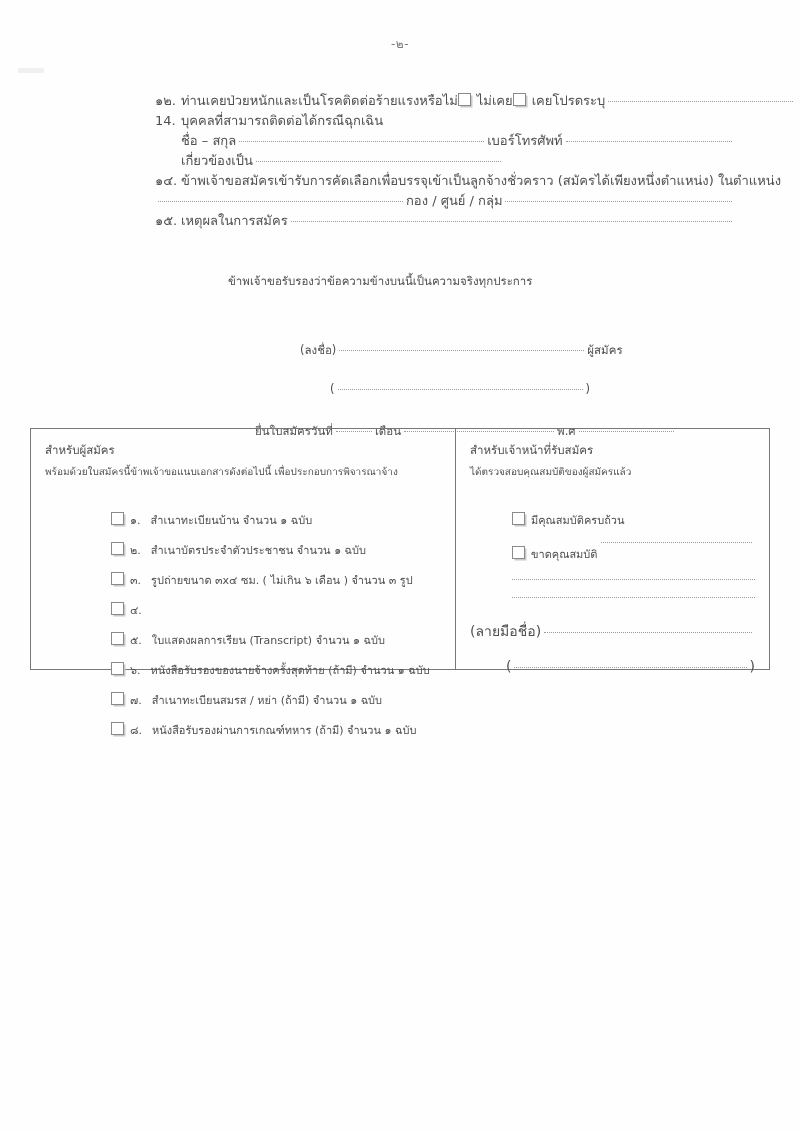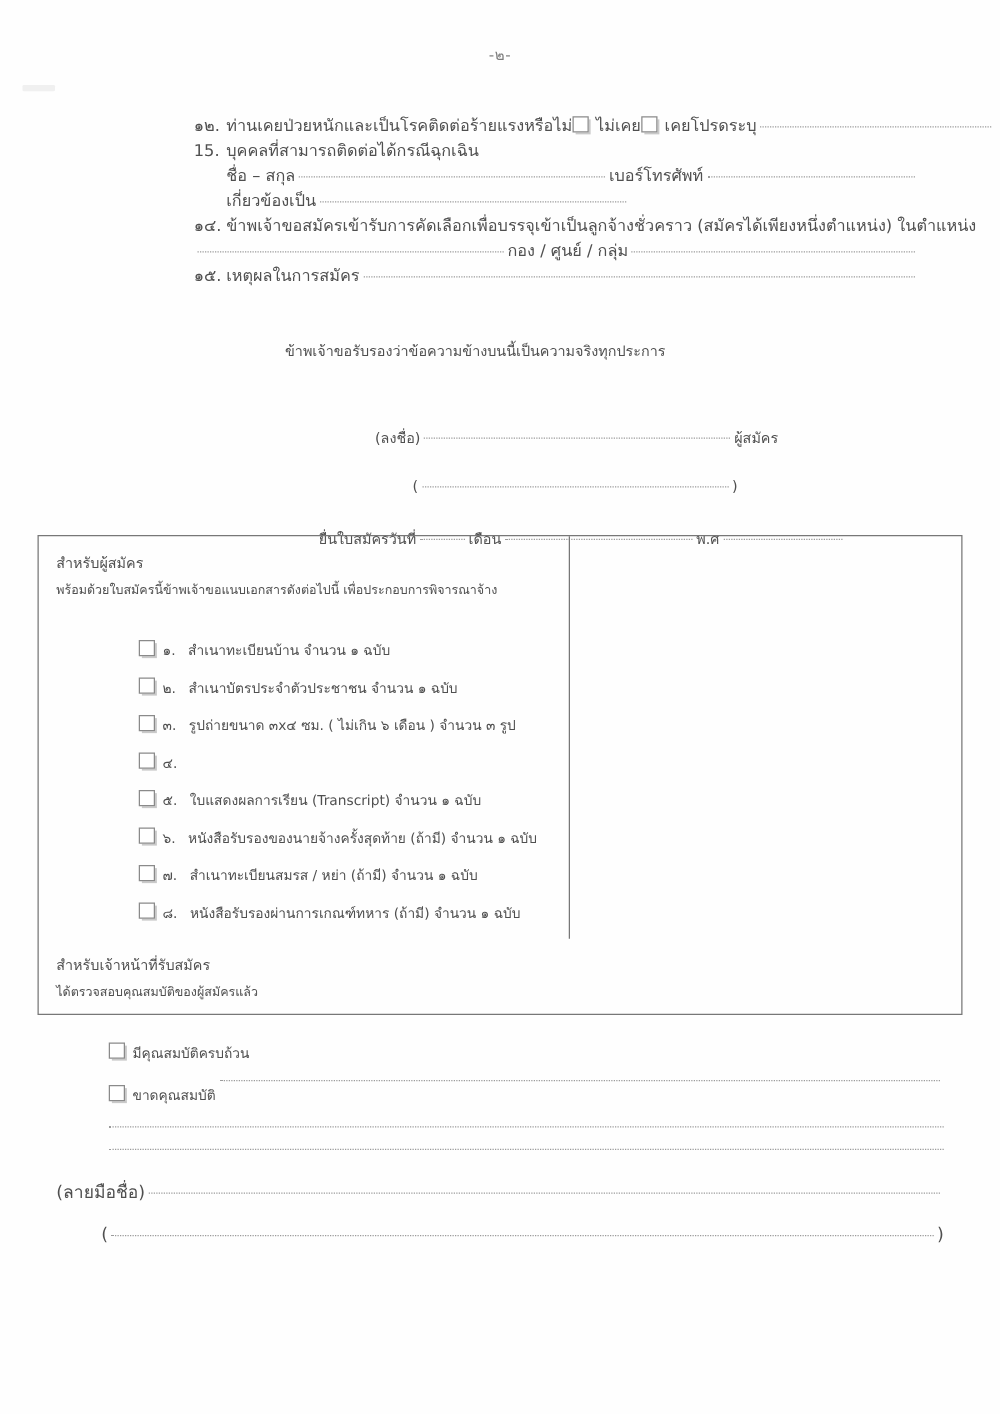--- a/index.html
+++ b/index.html
@@ -130,25 +130,24 @@
   .sig-row-1 { margin-left: 45px; }
   .sig-row-2 { margin-left: 75px; margin-top: 23px; }
   .sig-row-3 { margin-left: 0; margin-top: 26px; justify-content: space-between; }
 
   
   .frame {
     position: absolute;
     left: 30px;
     top: 428px;
     width: 740px;
-    height: 384px;
+    height: 242px;
     border: 1.3px solid #777;
     box-sizing: border-box;
     display: flex;
-    flex-direction: column;
   }
   .frame-col {
     box-sizing: border-box;
     padding: 12px 14px 0 14px;
   }
   .col-left {
     width: 425px;
     border-right: 1.3px solid #777;
   }
   .col-right {
@@ -223,21 +222,21 @@
       <span>ไม่เคย</span>
       <span class="gap-md"></span>
       <span class="cbox"></span>
       <span>เคย</span>
       <span class="gap-sm"></span>
       <span>โปรดระบุ</span>
       <span class="dots fixed-lg"></span>
     </div>
 
     <div class="q-row">
-      <span class="q-num">15.</span>
+      <span class="q-num">14.</span>
       <span class="q-text">บุคคลที่สามารถติดต่อได้กรณีฉุกเฉิน</span>
     </div>
 
     <div class="q-row indent-1">
       <span>ชื่อ – สกุล</span>
       <span class="dots fixed-xl"></span>
       <span>เบอร์โทรศัพท์</span>
       <span class="dots"></span>
     </div>
 

